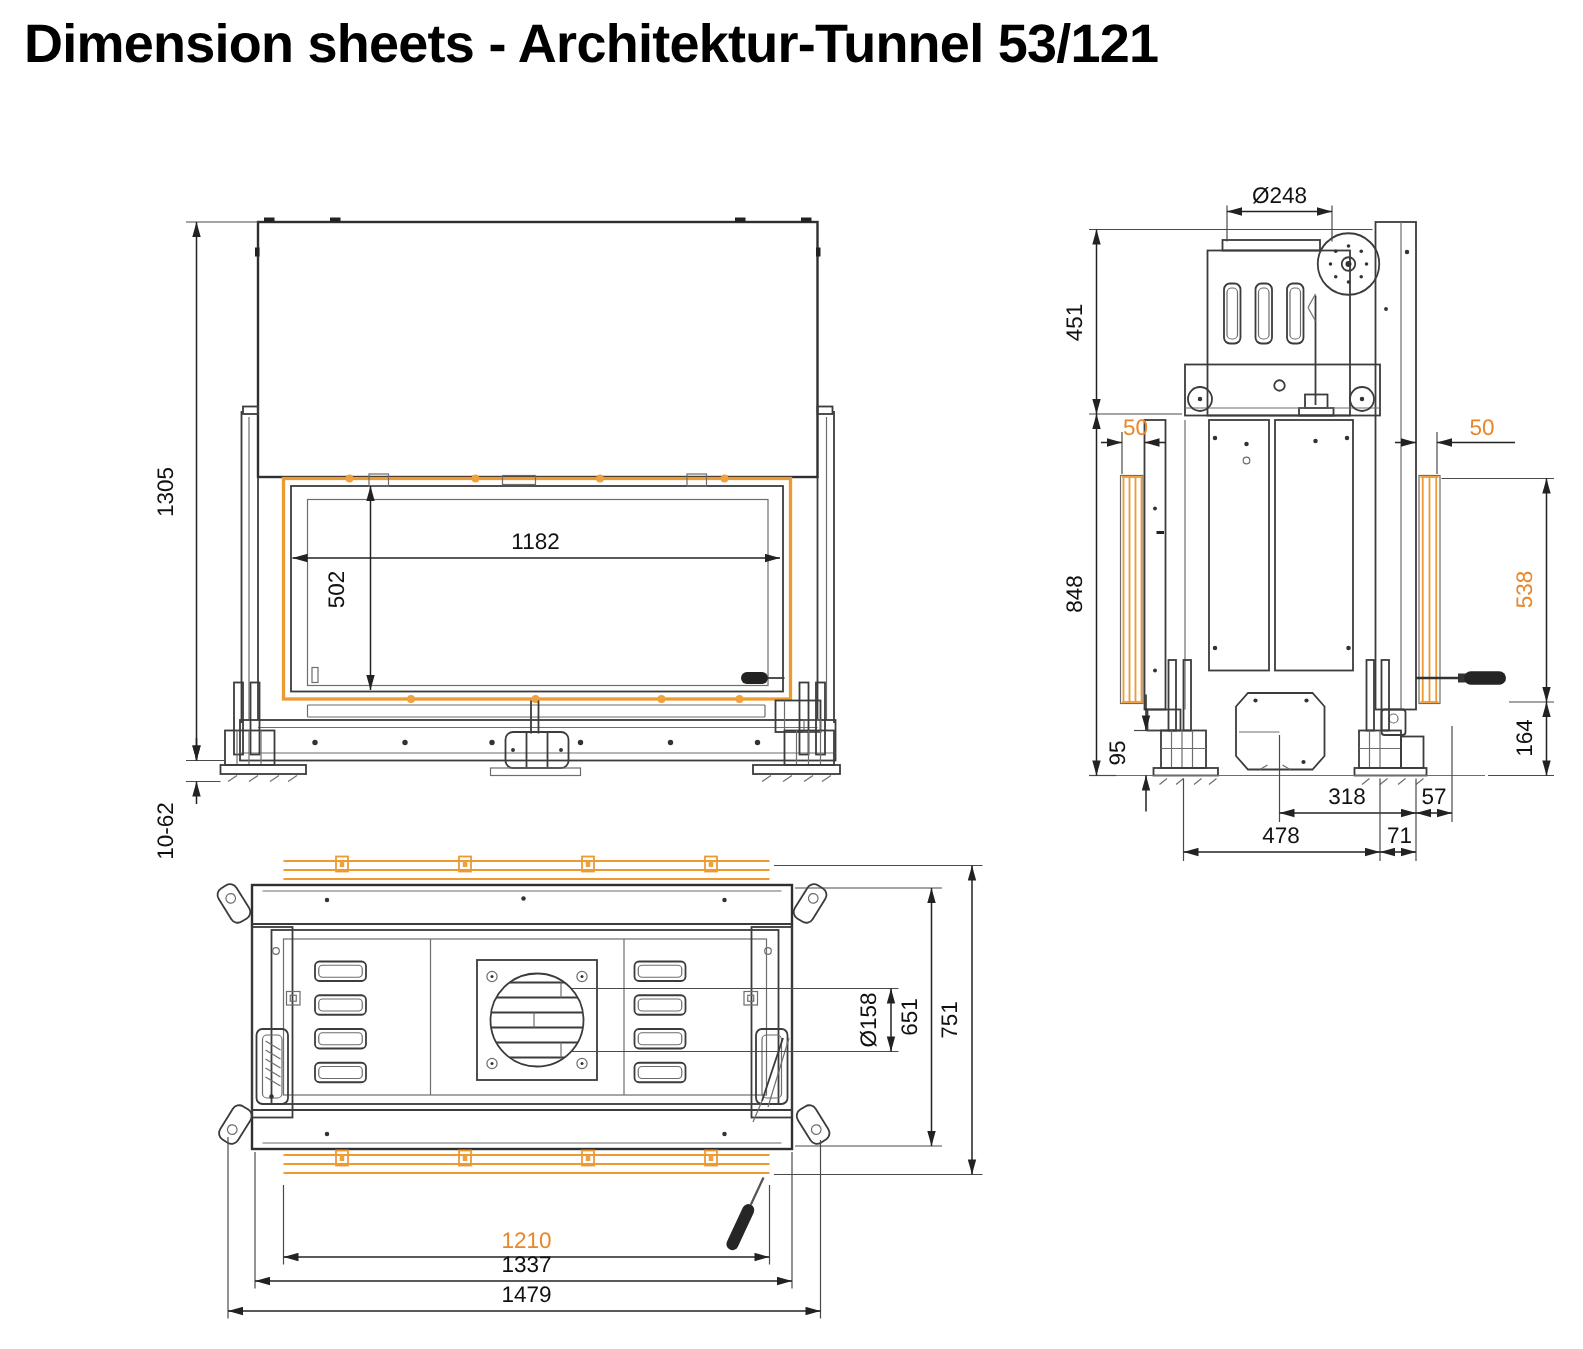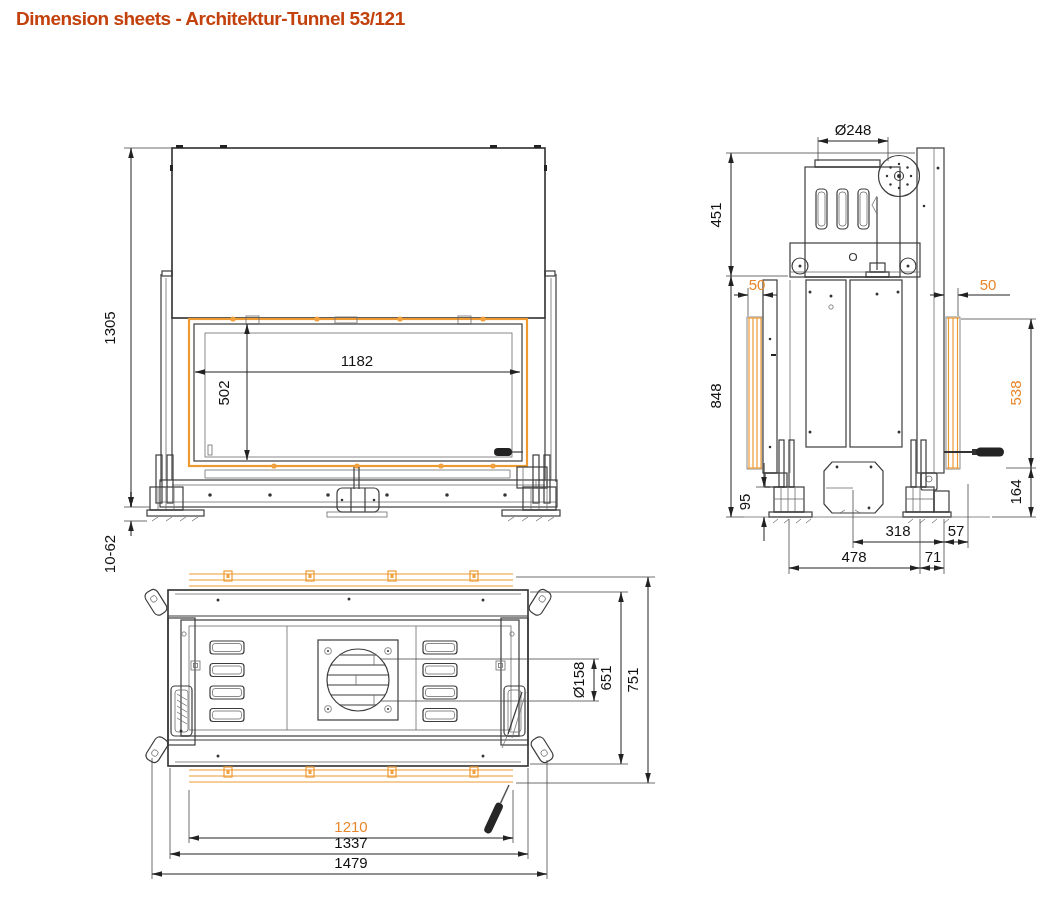--- a/index.html
+++ b/index.html
@@ -1,18 +1,18 @@
 <!DOCTYPE html>
 <html><head>
 <meta charset="utf-8">
 <style>
   html,body{margin:0;padding:0;background:#fff;}
   #page{position:relative;width:1055px;height:899px;background:#ffffff;overflow:hidden;
         font-family:"Liberation Sans",sans-serif;}
-  #title{position:absolute;left:16px;top:8px;font-size:19px;font-weight:bold;color:#c2410c;
+  #title{position:absolute;left:16px;top:8px;font-size:36px;font-weight:bold;color:#000000;
          letter-spacing:-0.5px;white-space:nowrap;}
   svg{position:absolute;left:0;top:0;}
   .ln{fill:none;stroke:#3c3c3c;stroke-width:1.2;}
   .lnh{fill:none;stroke:#2f2f2f;stroke-width:1.6;}
   .lnt{fill:none;stroke:#6d6d6d;stroke-width:0.8;}
   .fillc{fill:#333;stroke:none;}
   .dk{fill:#222;stroke:none;}
   .or{stroke:#ED9A33;fill:none;stroke-width:1.2;}
   .orf{fill:#F0A03C;stroke:none;}
   .ext{fill:none;stroke:#4a4a4a;stroke-width:0.8;}

